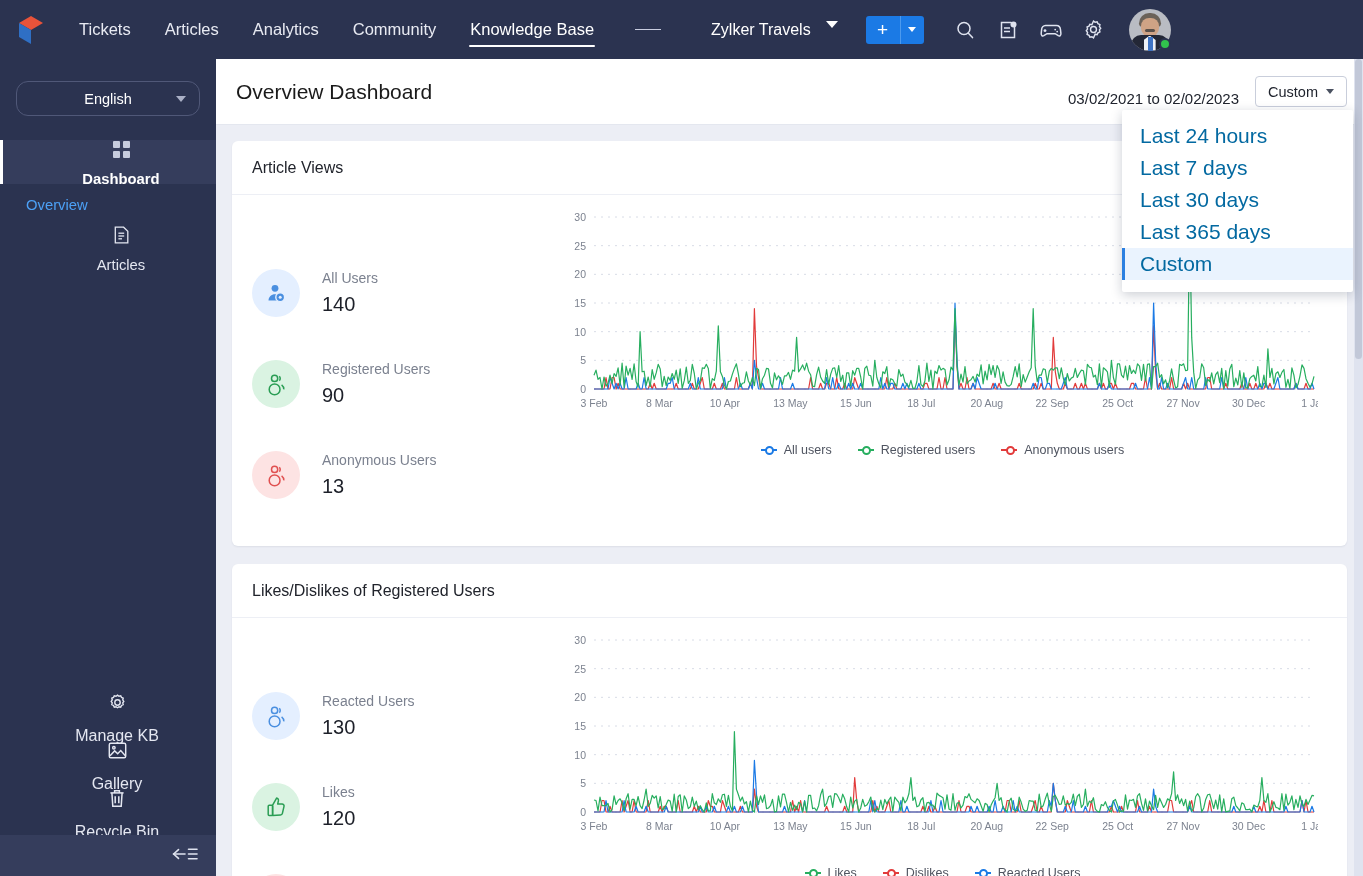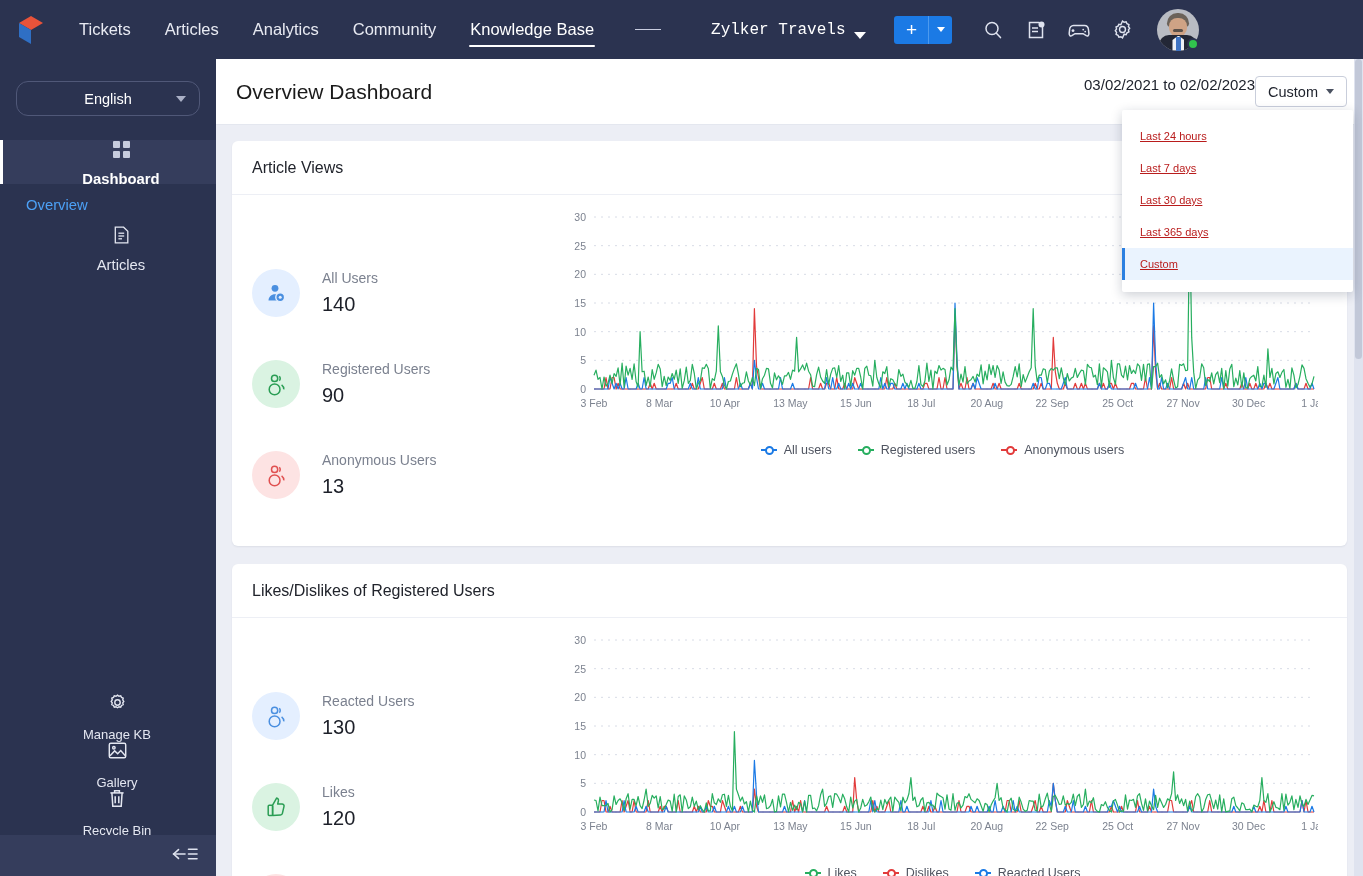--- a/index.html
+++ b/index.html
@@ -35,22 +35,22 @@
     height: 2px; background: #ffffff; border-radius: 1px;
   }
 
   .hamburger {
     width: 30px; height: 30px; margin-left: 22px; margin-right: 10px;
     display: flex; align-items: center; justify-content: center; cursor: pointer;
   }
   .hamburger span { display:block; width: 26px; height: 1.5px; background: #c9cde0; }
 
   .org-select {
-    display: flex; align-items: flex-end; gap: 9px; margin-left: 38px;
-    color: #ffffff; font-size: 16px; cursor: pointer; white-space: nowrap; font-family: Liberation Mono, monospace;
+    display: flex; align-items: flex-start; gap: 15px; margin-left: 38px;
+    color: #ffffff; font-size: 16px; cursor: pointer; white-space: nowrap;
   }
   .caret-down {
     width: 0; height: 0; border-left: 6px solid transparent;
     border-right: 6px solid transparent; border-top: 7px solid #ffffff;
   }
 
   .add-btn-group {
     display: flex; margin-left: 28px; height: 28px; border-radius: 3px; overflow: hidden;
   }
   .add-btn-main {
@@ -111,39 +111,39 @@
   .side-item.active { background: #353d5c; color: #ffffff; font-weight: bold; }
   .side-item.active::before {
     content:""; position:absolute; left:0; top:0; bottom:0; width:3px; background:#ffffff;
   }
   .side-sub {
     padding-left: 26px; height: 42px; display:flex; align-items:center;
     font-size: 14.8px; color: #4ca0f5; cursor: pointer;
   }
   .side-icon { width: 18px; height: 18px; display:flex; align-items:center; justify-content:center; flex:0 0 auto;}
   .side-bottom { position: absolute; left: 0; bottom: 41px; width: 216px; }
-  .side-bottom .side-item { height: 48px; padding-left: 18px; gap: 14px; font-size: 13px; }
+  .side-bottom .side-item { height: 48px; padding-left: 18px; gap: 14px; font-size: 16px; }
   .side-bottom .side-icon { width: 22px; height: 22px; }
   .collapse-bar {
     position: absolute; left: 0; bottom: 0; width: 216px; height: 41px;
     background: #353d5c; display: flex; align-items: center; justify-content: flex-end;
     padding-right: 18px; cursor: pointer;
   }
 
   
   .main {
     position: absolute; left: 216px; top: 59px; width: 1147px; height: 817px;
     background: #eceef5; overflow: hidden;
   }
   .page-head {
     height: 66px; background: #ffffff; display:flex; align-items:center;
     padding: 0 16px 0 20px; border-bottom: 1px solid #e4e7ef;
   }
   .page-title { font-size: 21px; color: #1a1a1a; font-weight: normal; }
-  .page-head-right { margin-left: auto; display: flex; align-items: flex-start; }
+  .page-head-right { margin-left: auto; display: flex; align-items: flex-end; gap: 16px; }
   .date-range { font-size: 15px; color: #20242e; white-space: nowrap; }
   .custom-btn {
     border: 1px solid #c9cedb; border-radius: 4px; background: #ffffff;
     height: 31px; padding: 0 12px; display:flex; align-items:center; gap: 8px;
     font-size: 14.5px; color: #20242e; cursor: pointer;
   }
   .custom-btn .caret { width:0;height:0;border-left:4px solid transparent;border-right:4px solid transparent;border-top:5px solid #4a5160; }
 
   .content { padding: 16px; height: 854px; overflow: hidden; position: relative; }
 
@@ -179,21 +179,21 @@
   }
 
   
   .dropdown {
     position: absolute; left: 1122px; top: 110px; width: 231px;
     background: #ffffff; box-shadow: 0 3px 12px rgba(20,30,60,.22);
     border-radius: 2px; padding: 10px 0 12px 0; z-index: 50;
   }
   .dd-item {
     height: 32px; display:flex; align-items:center; padding-left: 18px;
-    font-size: 11px; color: #b91c1c; cursor: pointer; position: relative; text-decoration: underline;
+    font-size: 21px; color: #0369a1; cursor: pointer; position: relative;
   }
   .dd-item.selected { background: #eaf3fe; }
   .dd-item.selected::before {
     content:""; position:absolute; left:0; top:0; bottom:0; width:3px; background:#2b7fe0;
   }
 
   
   .page-scroll {
     position: absolute; right: 0; top: 59px; width: 9px; height: 817px; background: #dfe3ef;
   }

